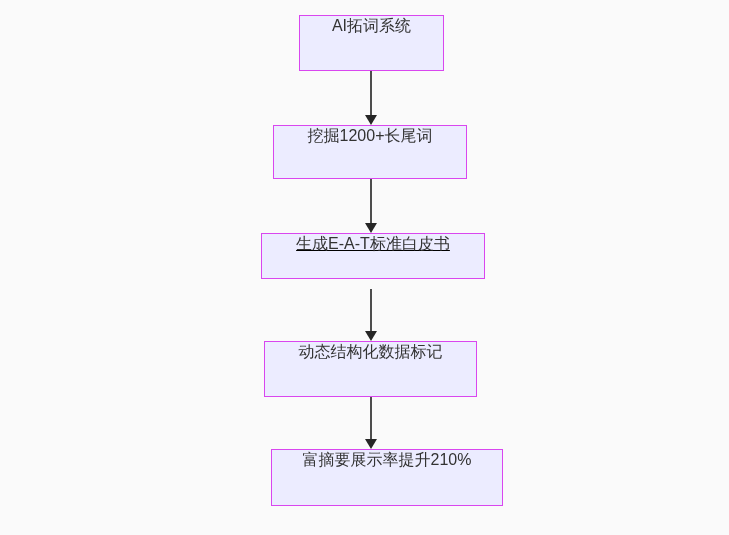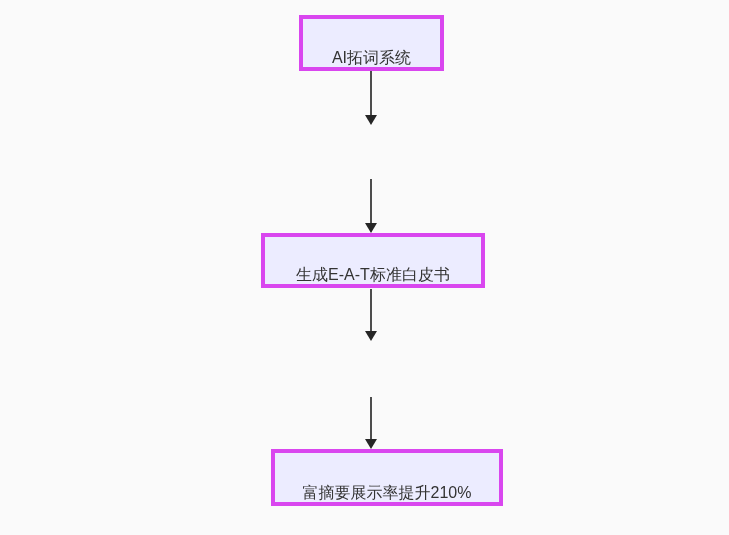--- a/index.html
+++ b/index.html
@@ -12,23 +12,23 @@
     position: relative;
     width: 729px;
     height: 535px;
     background: #fafafa;
     overflow: hidden;
   }
   .node {
     position: absolute;
     box-sizing: border-box;
     background: #ECECFF;
-    border: 4px solid #d946ef;
+    border: 1px solid #d946ef;
     display: flex;
-    align-items: flex-end;
+    align-items: flex-start;
     justify-content: center;
   }
   .node-label {
     color: #333333;
     font-size: 16px;
     line-height: 1.2;
     white-space: nowrap;
     text-align: center;
   }
   .edge {
@@ -58,35 +58,41 @@
 
   <div class="node" style="left:299px; top:15px; width:145px; height:56px;">
     <span class="node-label">AI拓词系统</span>
   </div>
 
   <div class="edge" style="left:364px; top:71px; height:54px;">
     <span class="edge-line"></span>
     <span class="edge-head"></span>
   </div>
 
+  <div class="node" style="left:273px; top:125px; width:194px; height:54px;">
+    <span class="node-label">挖掘1200+长尾词</span>
+  </div>
 
   <div class="edge" style="left:364px; top:179px; height:54px;">
     <span class="edge-line"></span>
     <span class="edge-head"></span>
   </div>
 
-  <div class="node" style="left:261px; top:233px; width:224px; height:55px;">
+  <div class="node" style="left:261px; top:233px; width:224px; height:46px;text-decoration:underline;">
     <span class="node-label">生成E-A-T标准白皮书</span>
   </div>
 
   <div class="edge" style="left:364px; top:289px; height:52px;">
     <span class="edge-line"></span>
     <span class="edge-head"></span>
   </div>
 
+  <div class="node" style="left:264px; top:341px; width:213px; height:56px;">
+    <span class="node-label">动态结构化数据标记</span>
+  </div>
 
   <div class="edge" style="left:364px; top:397px; height:52px;">
     <span class="edge-line"></span>
     <span class="edge-head"></span>
   </div>
 
   <div class="node" style="left:254px; top:449px; width:232px; height:57px;margin-left:17px;">
     <span class="node-label">富摘要展示率提升210%</span>
   </div>
 

